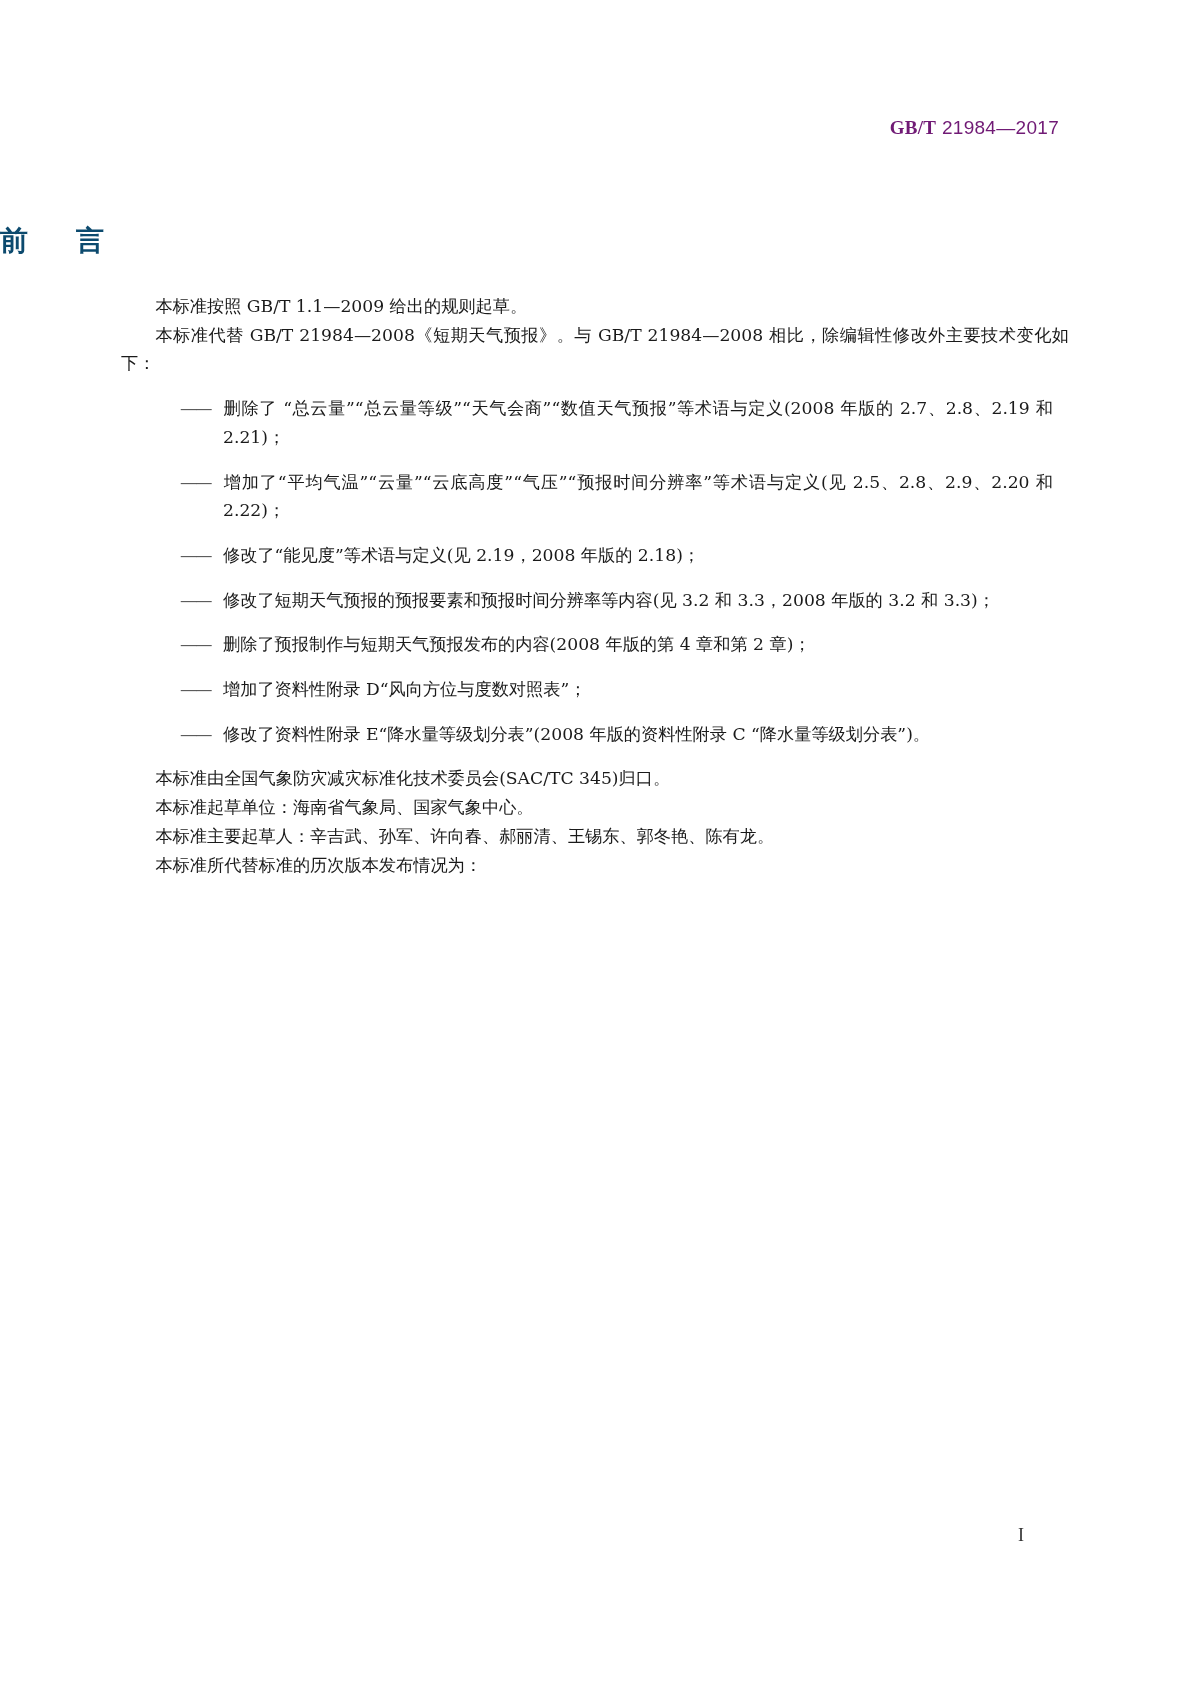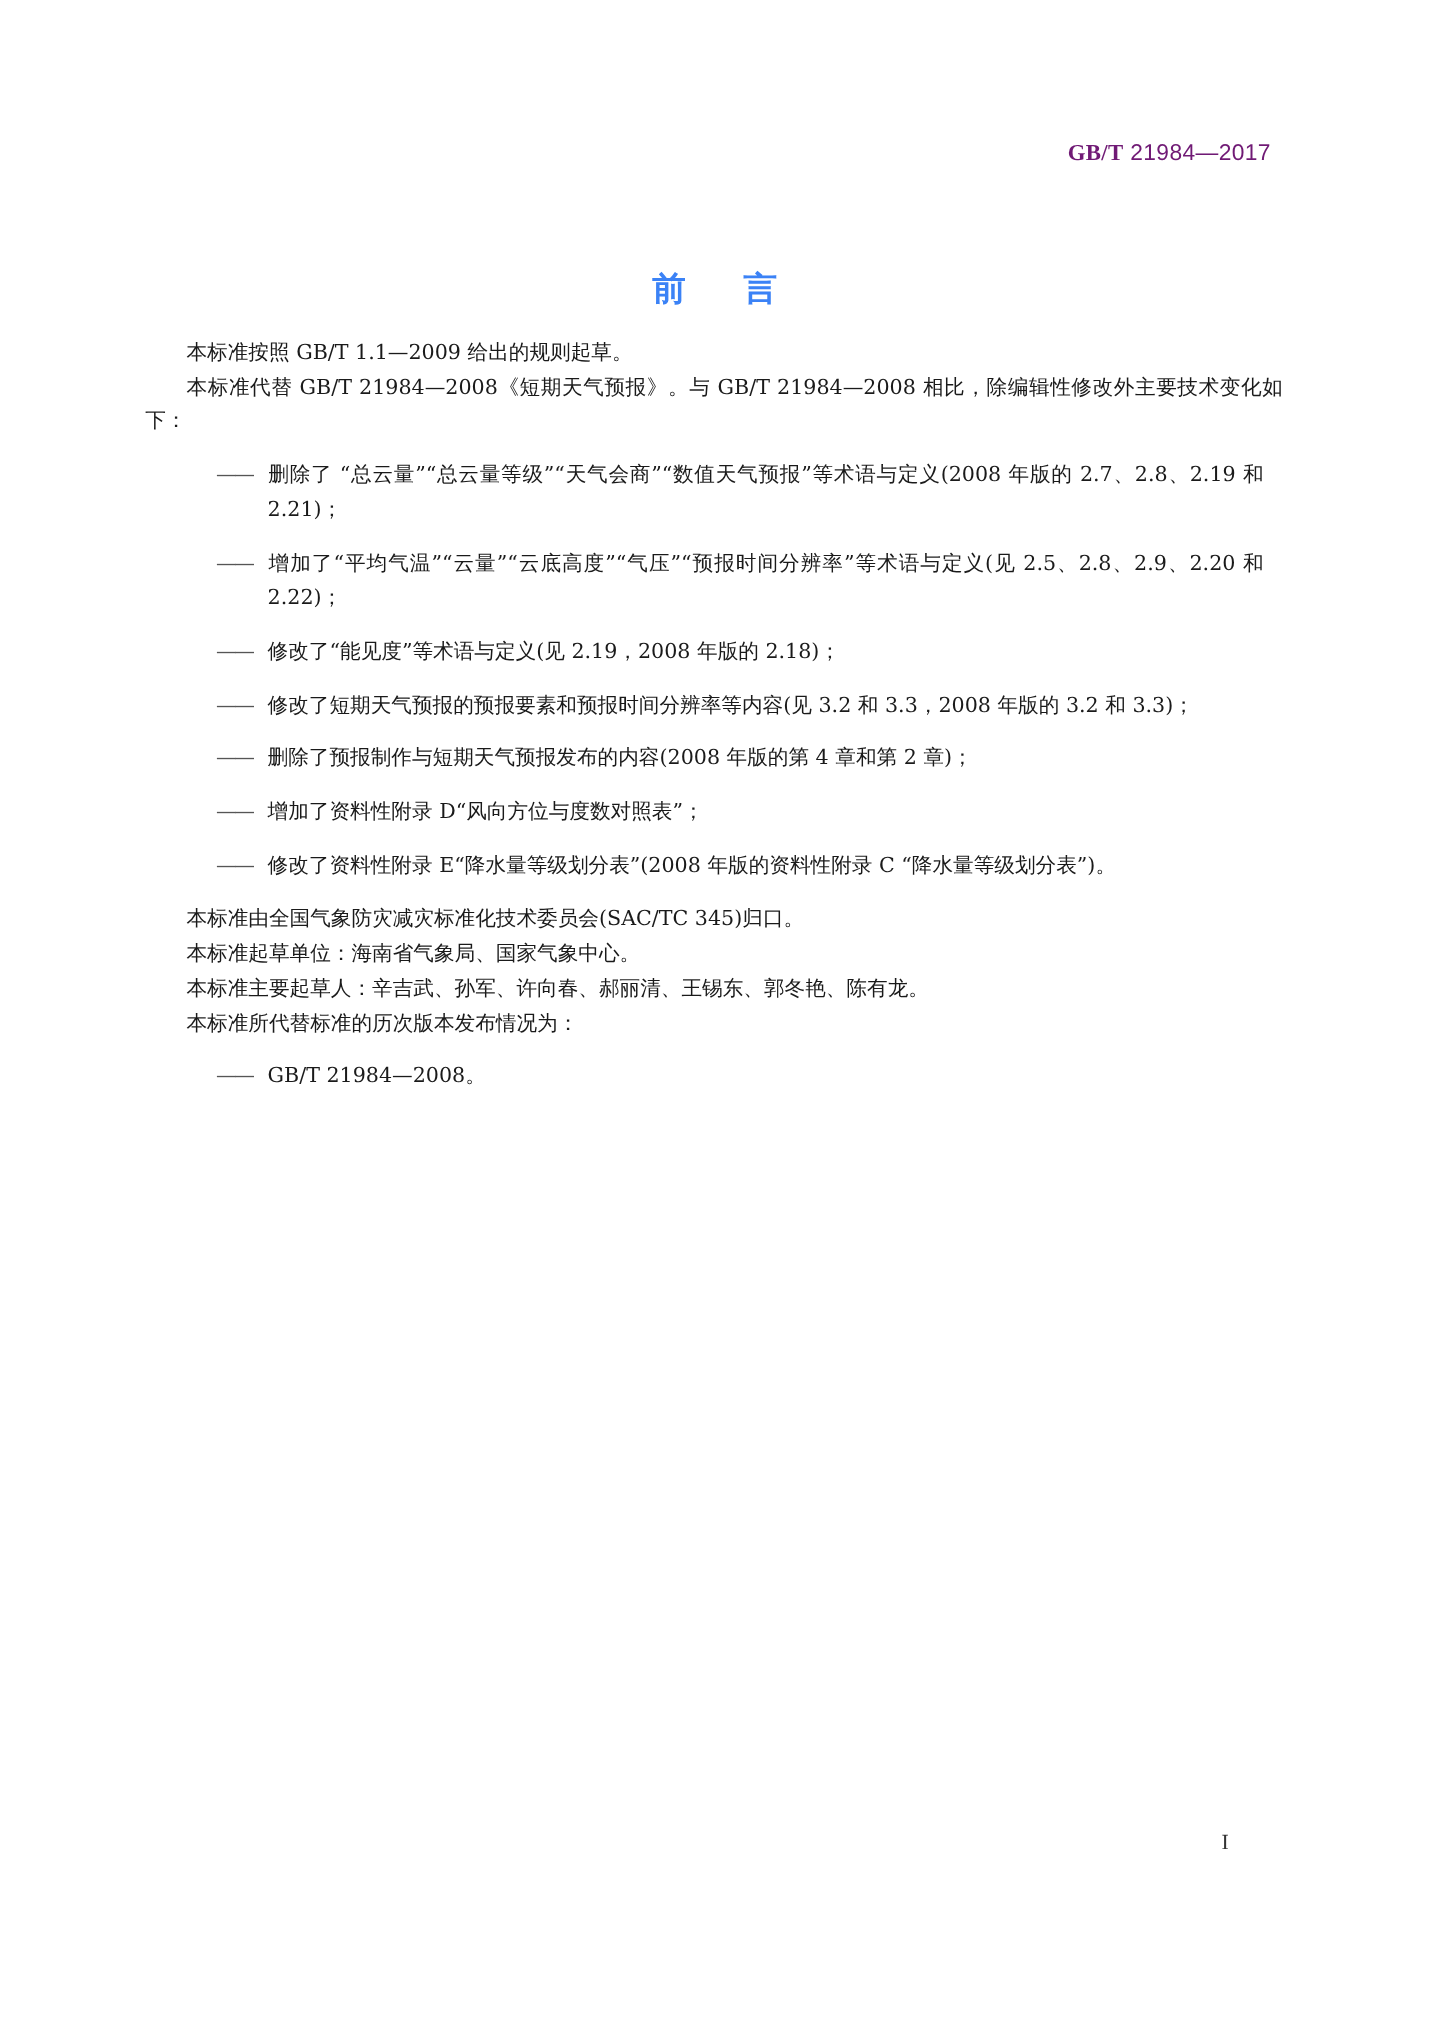--- a/index.html
+++ b/index.html
@@ -26,32 +26,31 @@
     }
     .std-number .prefix {
       font-family: "Liberation Serif", "DejaVu Serif", serif;
       font-weight: bold;
     }
     .page-title {
       position: absolute;
       top: 222px;
       left: 0;
       width: 100%;
-      text-align: center;
+      text-align: left;
       font-size: 28px;
       font-weight: bold;
       font-family: "DejaVu Sans", "Liberation Sans", sans-serif;
       letter-spacing: 48px;
-      padding-left: 48px;
       box-sizing: border-box;
-      color: #3b82f6;
+      color: #0c4a6e;
     }
     .content {
       position: absolute;
-      top: 280px;
+      top: 292px;
       left: 121px;
       width: 948px;
       font-size: 17.2px;
       line-height: 28.7px;
       color: #1a1a1a;
     }
     .para {
       margin: 0;
       text-indent: 2em;
       text-align: justify;
@@ -96,16 +95,15 @@
     <p class="item"><span class="dash">——</span><span>修改了短期天气预报的预报要素和预报时间分辨率等内容(见 3.2 和 3.3，2008 年版的 3.2 和 3.3)；</span></p>
     <p class="item"><span class="dash">——</span><span>删除了预报制作与短期天气预报发布的内容(2008 年版的第 4 章和第 2 章)；</span></p>
     <p class="item"><span class="dash">——</span><span>增加了资料性附录 D“风向方位与度数对照表”；</span></p>
     <p class="item"><span class="dash">——</span><span>修改了资料性附录 E“降水量等级划分表”(2008 年版的资料性附录 C “降水量等级划分表”)。</span></p>
   </div>
 
   <p class="para">本标准由全国气象防灾减灾标准化技术委员会(SAC/TC 345)归口。</p>
   <p class="para">本标准起草单位：海南省气象局、国家气象中心。</p>
   <p class="para">本标准主要起草人：辛吉武、孙军、许向春、郝丽清、王锡东、郭冬艳、陈有龙。</p>
   <p class="para">本标准所代替标准的历次版本发布情况为：</p>
-  <p class="item"><span class="dash">——</span><span>GB/T 21984—2008。</span></p>
 </div>
 
 <div class="page-number">I</div>
 
 </body></html>

